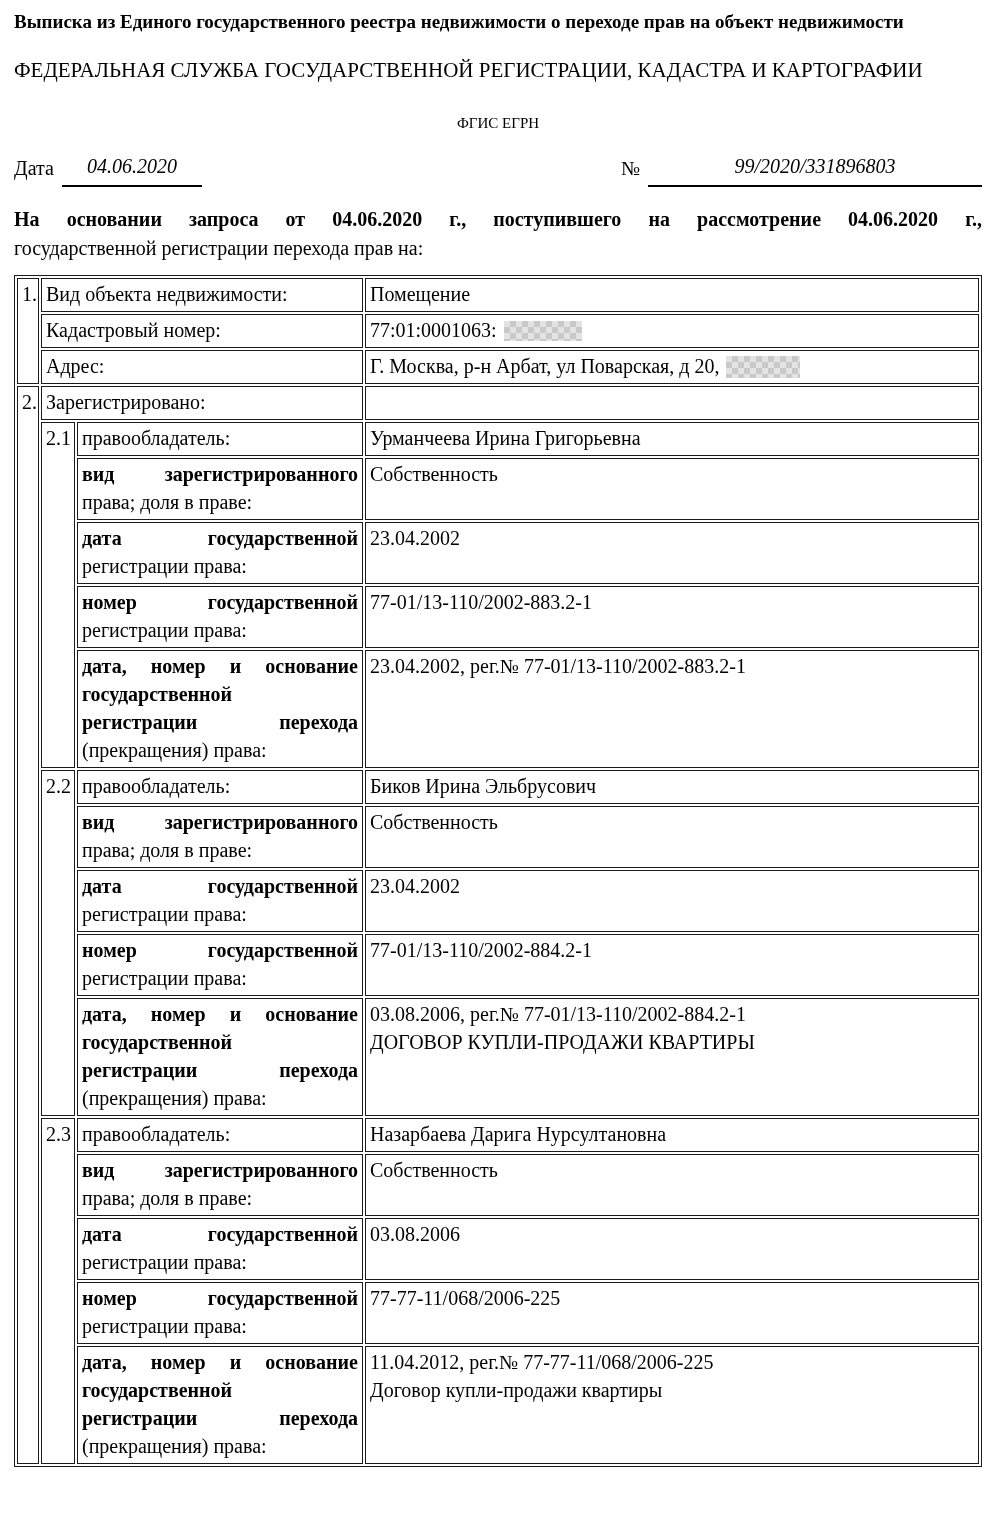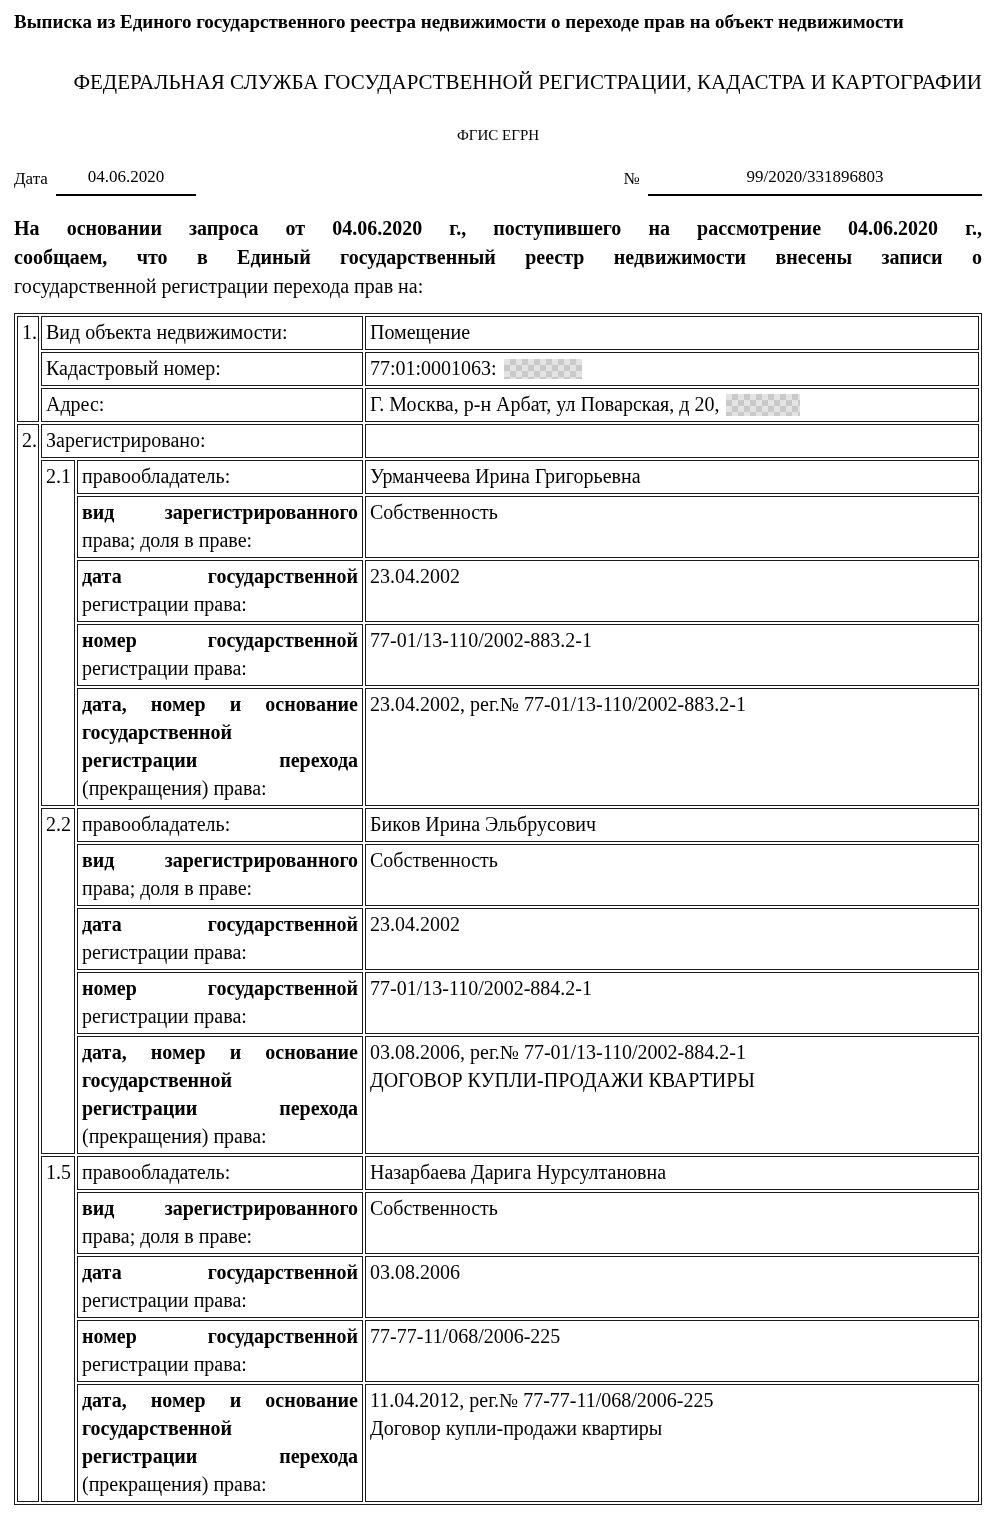--- a/index.html
+++ b/index.html
@@ -17,51 +17,52 @@
   .page {
     padding: 8px 14px 0 14px;
   }
   .doc-title {
     text-align: left;
     font-weight: bold;
     font-size: 19px;
     line-height: 27px;
   }
   .agency {
-    margin-top: 32px;
-    text-align: right;
+    margin-top: 20px;
+    text-align: left;
     font-size: 21px;
     line-height: 31px;
   }
   .system {
     margin-top: 22px;
     text-align: center;
     font-size: 15px;
     line-height: 31px;
   }
   .meta {
     margin-top: 16px;
     display: flex;
     justify-content: space-between;
     align-items: flex-end;
-    font-size: 17px;
+    font-size: 20px;
   }
   .meta-group {
     display: flex;
     align-items: flex-end;
   }
   .meta-label {
     padding-bottom: 7px;
   }
   .meta-value {
     display: inline-block;
     border-bottom: 2px solid #000;
     text-align: center;
     padding: 0 6px 7px 6px;
     margin-left: 8px;
+    font-style: italic;
   }
   .w-date { width: 128px; }
   .w-num  { width: 322px; }
 
   .intro {
     margin-top: 18px;
     font-size: 20px;
     line-height: 29px;
   }
   .jl {
@@ -126,21 +127,20 @@
       <span class="meta-value w-date">04.06.2020</span>
     </div>
     <div class="meta-group">
       <span class="meta-label">№</span>
       <span class="meta-value w-num">99/2020/331896803</span>
     </div>
   </div>
 
   <div class="intro">
       <div class="jl">На основании запроса от 04.06.2020 г., поступившего на рассмотрение 04.06.2020 г.,</div>
-      <div class="jl">сообщаем, что в Единый государственный реестр недвижимости внесены записи о</div>
       <div>государственной регистрации перехода прав на:</div>
     </div>
 
   <table class="doc-table">
     <colgroup>
       <col class="c1">
         <col class="c2">
         <col class="c3">
         <col class="c4">
     </colgroup>
@@ -269,21 +269,21 @@
             <div class="jl">регистрации перехода</div>
             <div>(прекращения) права:</div>
           </td>
         <td class="value">
             <div>03.08.2006, рег.№ 77-01/13-110/2002-884.2-1</div>
             <div>ДОГОВОР КУПЛИ-ПРОДАЖИ КВАРТИРЫ</div>
           </td>
       </tr>
 
       <tr>
-        <td class="subnum" rowspan="5">1.5</td>
+        <td class="subnum" rowspan="5">2.3</td>
         <td class="label">
             <div>правообладатель:</div>
           </td>
         <td class="value">
             <div>Назарбаева Дарига Нурсултановна</div>
           </td>
       </tr>
       <tr>
         <td class="label">
             <div class="jl">вид зарегистрированного</div>

